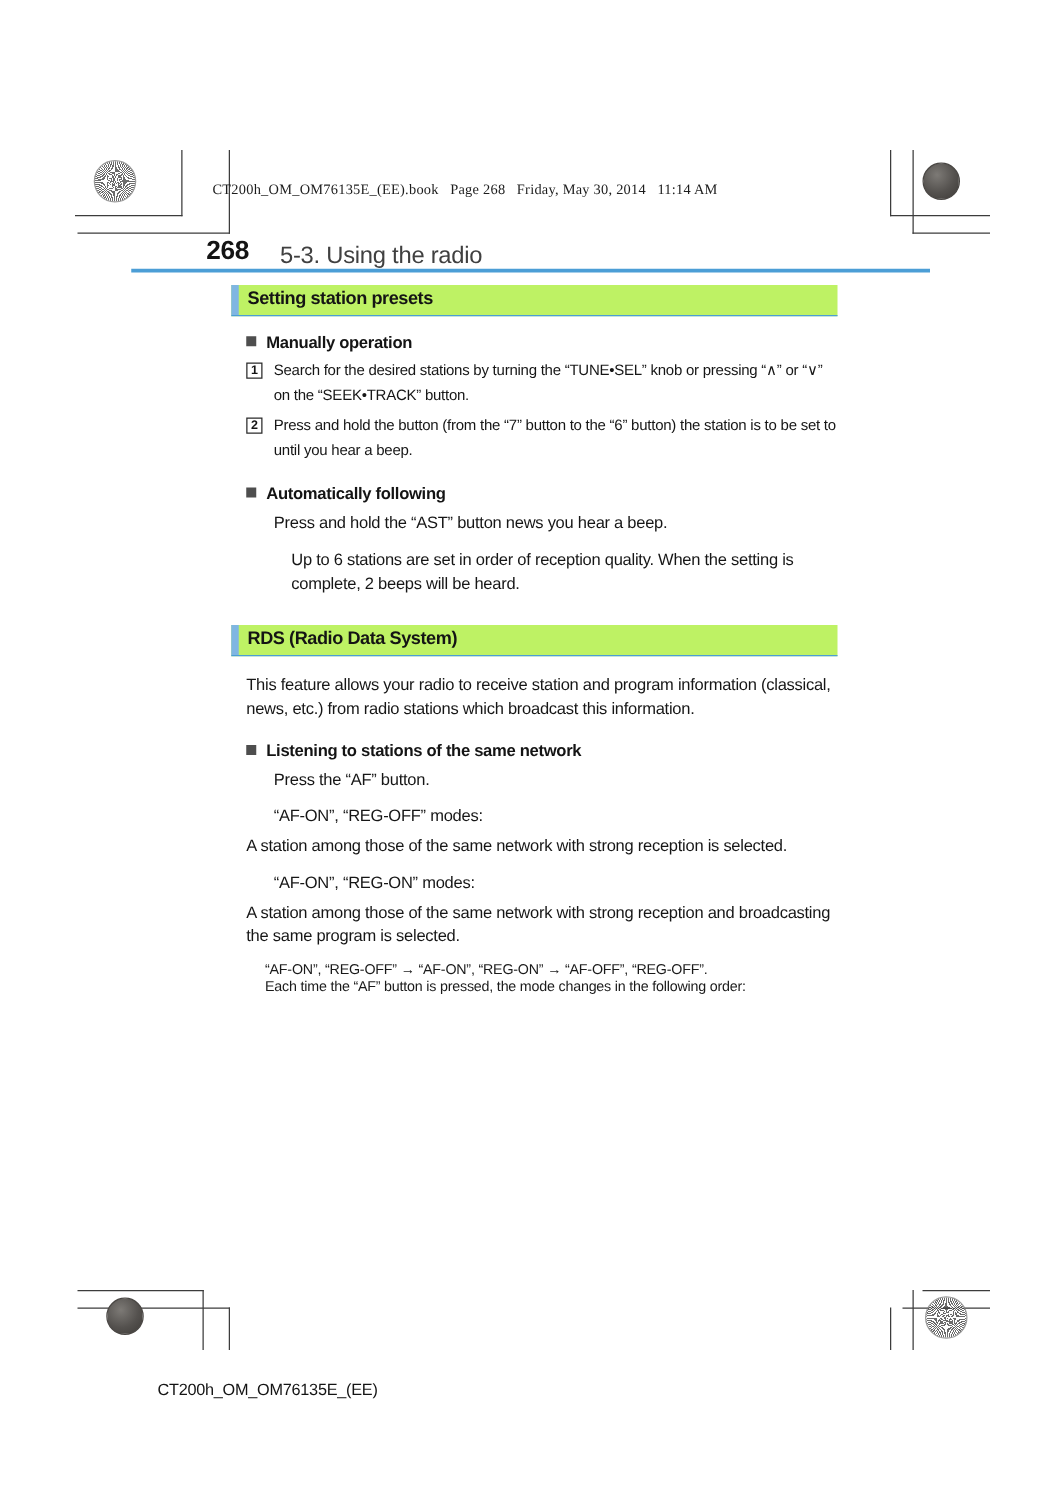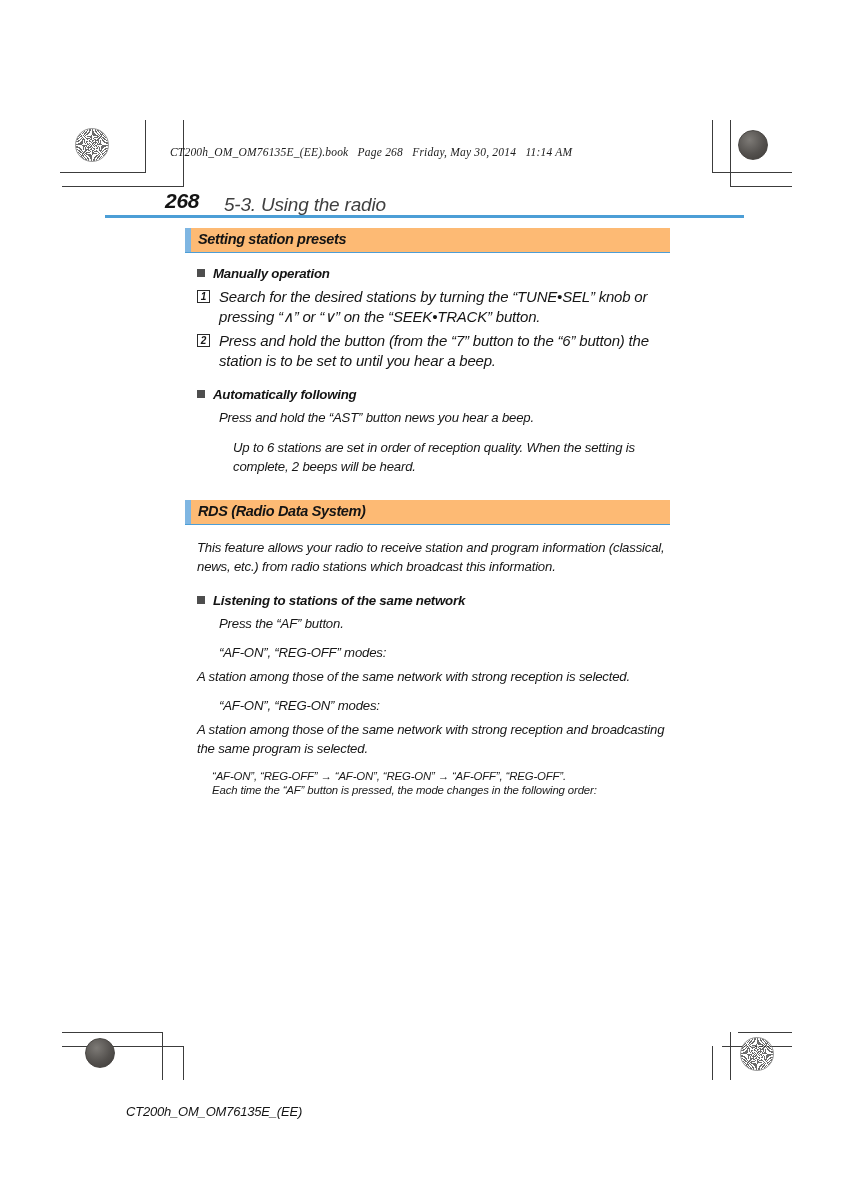--- a/index.html
+++ b/index.html
@@ -10,21 +10,20 @@
   body {
     font-family: "Liberation Sans", sans-serif;
     -webkit-font-smoothing: antialiased;
   }
   #page {
     position: relative;
     width: 848px;
     height: 1200px;
     background: #ffffff;
     overflow: hidden;
-    font-style: italic;
   }
 
   
   .mark { position: absolute; }
 
   
   .reg-target {
     width: 30px; height: 30px;
   }
 
@@ -97,21 +96,21 @@
     position: absolute;
     left: 185px;
     top: 228px;
     width: 485px;
     color: #161616;
   }
 
   .section-band {
     position: relative;
     height: 25px;
-    background: #fdba74;
+    background: #bef264;
     border-bottom: 1.5px solid #4c9ed6;
     margin-bottom: 13px;
     box-sizing: border-box;
   }
   .section-band .accent {
     position: absolute;
     left: 0; top: 0;
     width: 6px; height: 100%;
     background: #7fb6e2;
   }
@@ -157,21 +156,21 @@
     font-size: 10px;
     font-weight: bold;
     line-height: 11px;
     text-align: center;
     color: #141414;
     margin-right: 9px;
     position: relative;
     top: 3px;
   }
   .num-text {
-    font-size: 15px;
+    font-size: 12px;
     line-height: 19.5px;
     letter-spacing: -0.2px;
     color: #161616;
     flex: 1 1 auto;
   }
 
   .body-text {
     font-size: 13.2px;
     line-height: 19.5px;
     letter-spacing: -0.2px;

